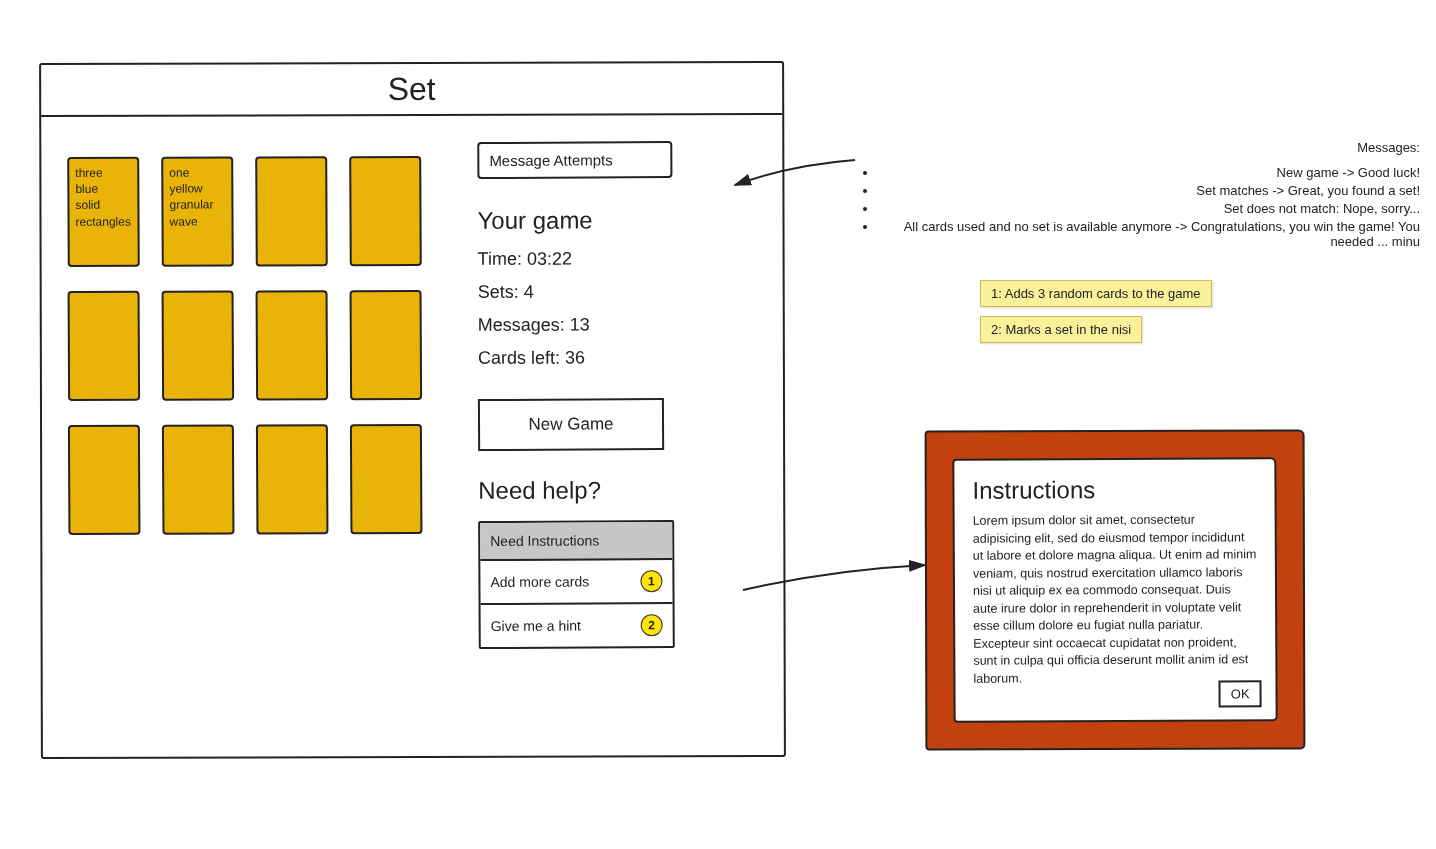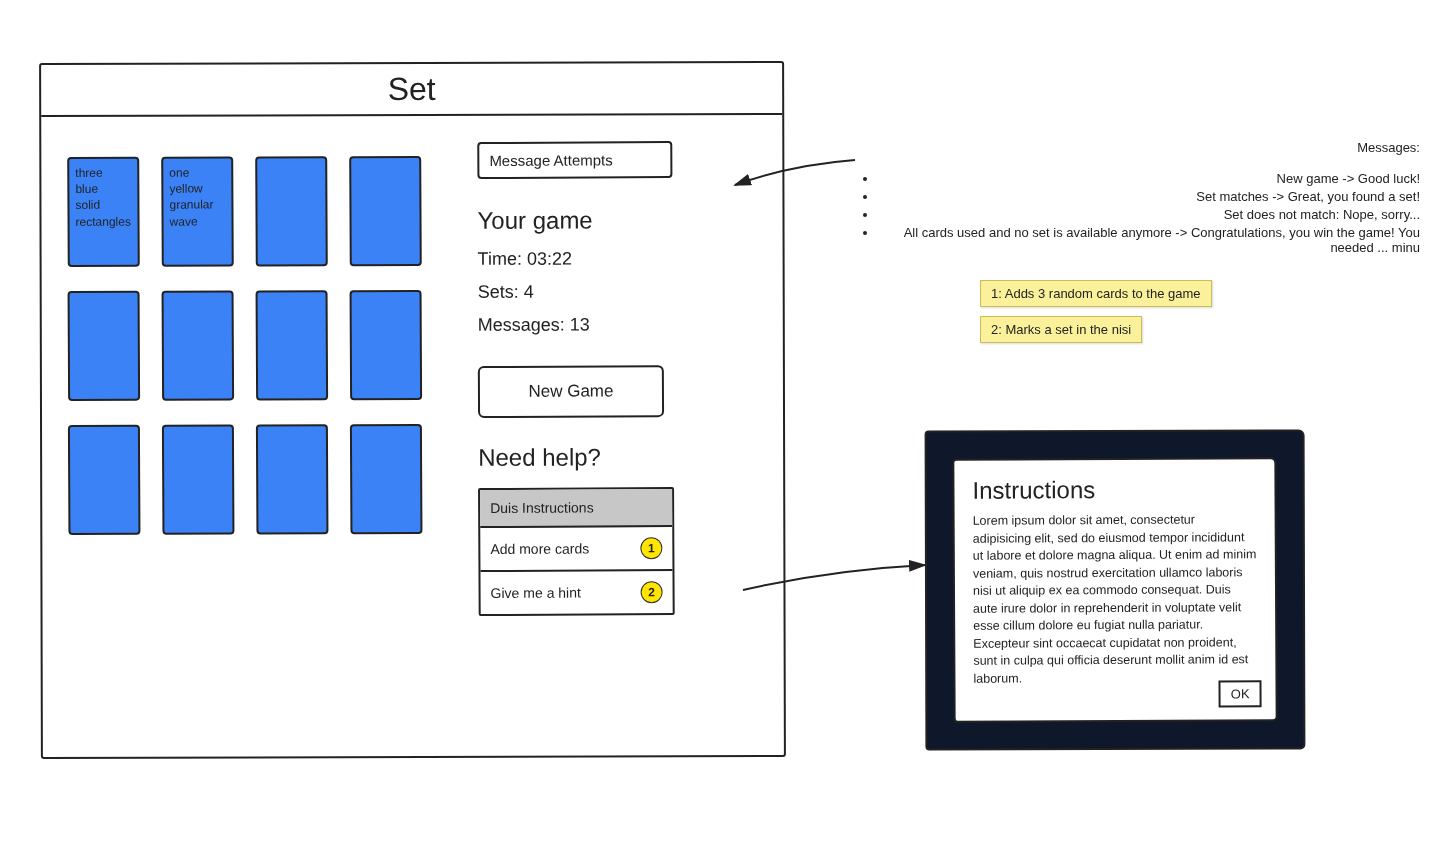--- a/index.html
+++ b/index.html
@@ -47,21 +47,21 @@
     grid-template-rows: repeat(3, 110px);
     gap: 24px 22px;
     margin-top: 20px;
   }
   .card {
     border: 2px solid #222;
     border-radius: 4px;
     padding: 6px 6px;
     font-size: 12px;
     line-height: 1.35;
-    background: #3b82f6;
+    background: #eab308;
   }
   .side {
     flex: 1;
     margin-top: 6px;
   }
   .msg-container {
     border: 2px solid #222;
     border-radius: 4px;
     padding: 8px 10px;
     width: 195px;
@@ -72,21 +72,21 @@
     font-size: 24px;
     font-weight: normal;
     margin: 0 0 14px 0;
   }
   .stats div {
     font-size: 18px;
     margin: 12px 0;
   }
   .btn {
     border: 2px solid #222;
-    border-radius: 6px;
+    border-radius: 0;
     background: #fff;
     font-size: 17px;
     padding: 14px 0;
     width: 186px;
     text-align: center;
     margin-top: 30px;
     margin-bottom: 26px;
     cursor: pointer;
   }
   .help-panel {
@@ -121,37 +121,37 @@
   
   .annotations {
     position: absolute;
     left: 860px;
     top: 140px;
     width: 560px;
     font-family: "Segoe UI", sans-serif;
     font-size: 13px;
     text-align: right;
   }
-  .annotations ul { margin: 16px 0 0 18px; padding: 0; }
+  .annotations ul { margin: 10px 0 0 18px; padding: 0; }
   .annotations li { margin: 3px 0; }
   .sticky {
     background: #fbf19a;
     border: 1px solid #c9bd5a;
     box-shadow: 1px 1px 2px rgba(0,0,0,.15);
     padding: 5px 10px;
     font-size: 13px;
     position: absolute;
   }
   .dialog-wrap {
     position: absolute;
     left: 925px;
     top: 430px;
     width: 380px;
     height: 320px;
-    background: #0f172a;
+    background: #c2410c;
     border: 2px solid #222;
     padding: 26px;
   }
   .dialog {
     background: #fff;
     border: 2px solid #222;
     width: 100%;
     height: 100%;
     padding: 16px 18px 14px 18px;
     position: relative;
@@ -218,31 +218,35 @@
           <span>03:22</span>
         </div>
         <div>
           <span>Sets:</span>
           <span>4</span>
         </div>
         <div>
           <span>Messages:</span>
           <span>13</span>
         </div>
+        <div>
+          <span>Cards left:</span>
+          <span>36</span>
+        </div>
       </div>
 
       <div class="btn sketch">
         <span>New Game</span>
       </div>
 
       <h2 class="section">Need help?</h2>
 
       <div class="help-panel sketch">
         <div class="help-row header">
-          <span>Duis Instructions</span>
+          <span>Need Instructions</span>
         </div>
         <div class="help-row">
           <span>Add more cards</span>
           <span class="marker">1</span>
         </div>
         <div class="help-row">
           <span>Give me a hint</span>
           <span class="marker">2</span>
         </div>
       </div>

